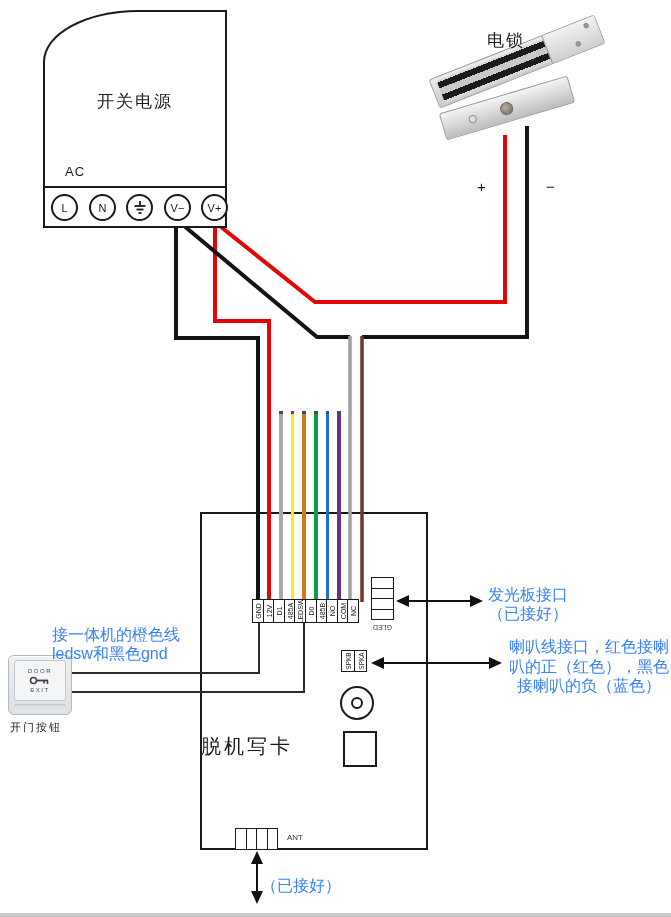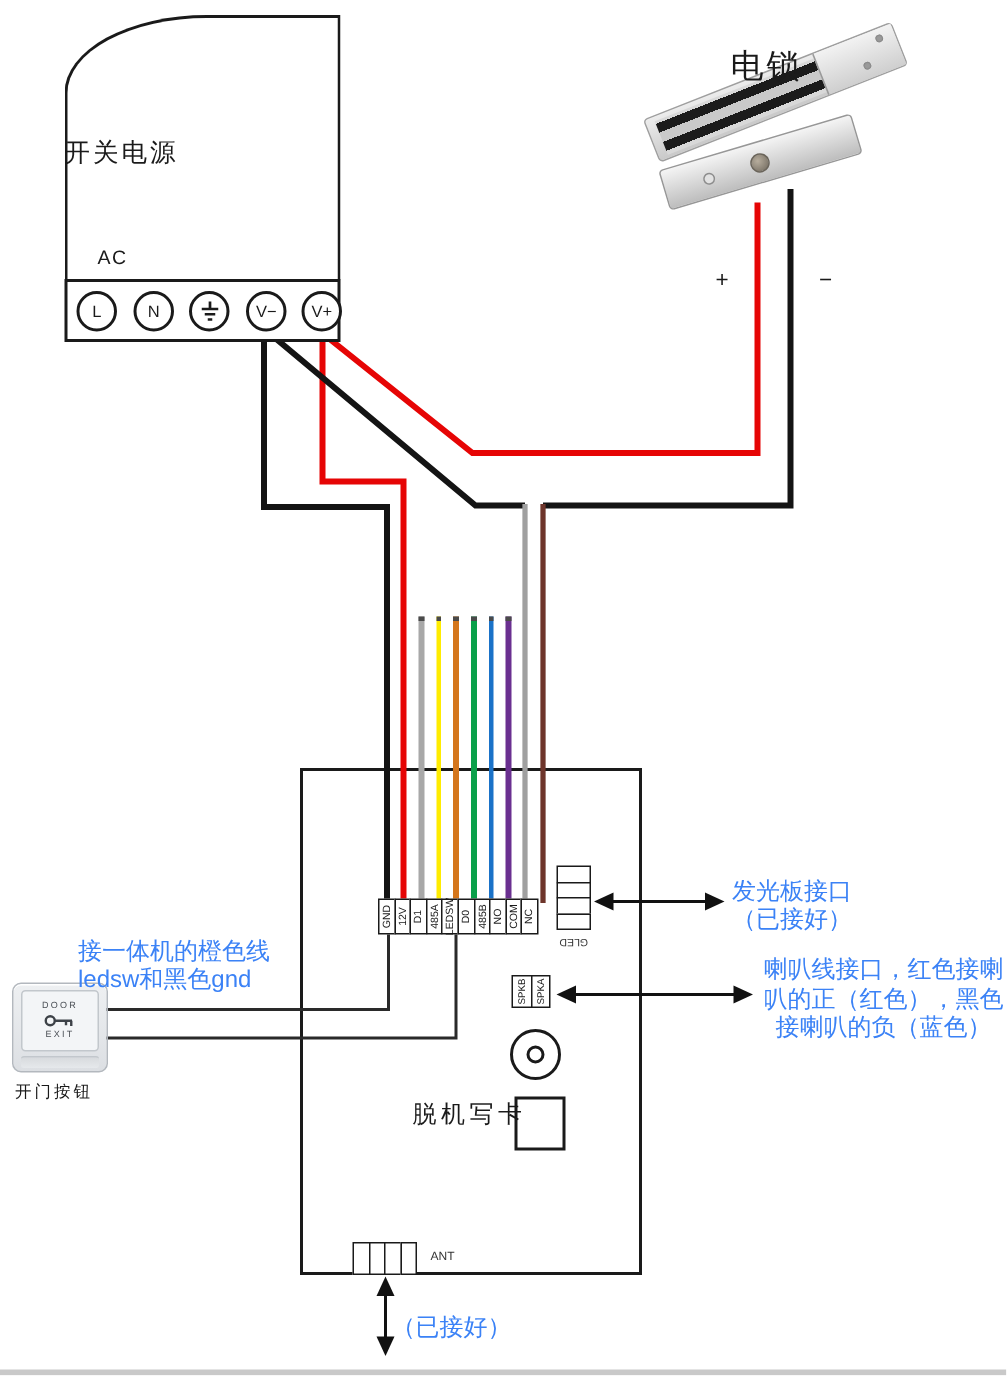--- a/index.html
+++ b/index.html
@@ -7,32 +7,32 @@
   body { font-family:"Liberation Sans","DejaVu Sans",sans-serif; color:#1a1a1a; }
   .canvas { position:relative; width:671px; height:917px; background:#fff; overflow:hidden; }
 
   
   .layer-svg { position:absolute; left:0; top:0; z-index:2; }
   .z1 { z-index:1; } .z3 { z-index:3; } .z4 { z-index:4; }
 
   
   .psu-box { position:absolute; left:43px; top:10px; width:184px; height:177px;
     border:2px solid #1a1a1a; border-bottom:none; border-top-left-radius:95px 52px; background:#fff; }
-  .psu-title { position:absolute; left:43px; top:90px; width:184px; 
+  .psu-title { position:absolute; left:43px; top:90px; width:184px; text-align:center;
     font-size:17px; letter-spacing:2px; }
   .psu-ac { position:absolute; left:65px; top:164px; font-size:13px; letter-spacing:1px; }
   .psu-strip { position:absolute; left:43px; top:186px; width:184px; height:42px;
     border:2px solid #1a1a1a; background:#fff; }
   .term-circle { position:absolute; top:6px; width:27px; height:27px; border:2px solid #1a1a1a;
     border-radius:50%; background:#fff; display:flex; align-items:center; justify-content:center;
     font-size:11px; }
   .tc0 { left:6px; } .tc1 { left:44px; } .tc2 { left:81px; } .tc3 { left:119px; } .tc4 { left:156px; }
 
   
-  .lock-label { position:absolute; left:487px; top:29px; font-size:22px; letter-spacing:2px; }
+  .lock-label { position:absolute; left:487px; top:29px; font-size:17px; letter-spacing:2px; }
   .lock-body { position:absolute; left:428px; top:46px; width:178px; height:31px;
     transform:rotate(-21.5deg); background:linear-gradient(180deg,#ececec,#c9c9c9);
     border:1px solid #9f9f9f; border-radius:3px; }
   .lock-stripes { position:absolute; left:6px; top:3px; width:114px; height:24px;
     background:linear-gradient(180deg,#d8d8d8 0 8%,#1b1b1b 8% 34%,#c9c9c9 34% 62%,#1b1b1b 62% 88%,#d8d8d8 88% 100%); }
   .lock-endcap { position:absolute; right:0; top:0; width:56px; height:29px;
     border-left:1px solid #9a9a9a; background:linear-gradient(180deg,#f2f2f2,#cfcfcf); }
   .lock-screw { position:absolute; width:5px; height:5px; border-radius:50%;
     background:#9a9a9a; box-shadow:inset 0 0 1px #555; }
   .lock-plate { position:absolute; left:440px; top:94px; width:134px; height:28px;
@@ -41,22 +41,22 @@
   .plate-button { position:absolute; left:59px; top:7px; width:13px; height:13px; border-radius:50%;
     background:radial-gradient(circle at 40% 35%,#b7ad9d,#6e675c); border:1px solid #6a645a; }
   .plate-screw { position:absolute; left:26px; top:10px; width:8px; height:8px; border-radius:50%;
     border:1px solid #8d8d8d; background:#e2e2e2; }
   .lock-plus  { position:absolute; left:477px; top:178px; font-size:15px; }
   .lock-minus { position:absolute; left:546px; top:178px; font-size:15px; }
 
   
   .device-box { position:absolute; left:200px; top:512px; width:228px; height:338px;
     border:2px solid #1a1a1a; background:transparent; }
-  .dev-title1 { position:absolute; left:201px; top:733px; width:150px; text-align:right;
-    font-size:16px; letter-spacing:3px; }
+  .dev-title1 { position:absolute; left:201px; top:733px; width:150px; text-align:left;
+    font-size:20px; letter-spacing:3px; }
   .dev-title2 { position:absolute; left:201px; top:752px; width:150px; text-align:center; font-size:16px; }
 
   .term-strip { position:absolute; left:252px; top:599px; display:flex; }
   .term-cell { position:relative; width:11.6px; height:24px; border:1px solid #1a1a1a;
     margin-left:-1px; background:#fff; }
   .term-cell:first-child { margin-left:0; }
   .term-cell span { position:absolute; inset:0; display:flex; align-items:center; justify-content:center;
     transform:rotate(-90deg); font-size:7px; white-space:nowrap; letter-spacing:0; }
 
   .gled-conn { position:absolute; left:371px; top:577px; }

